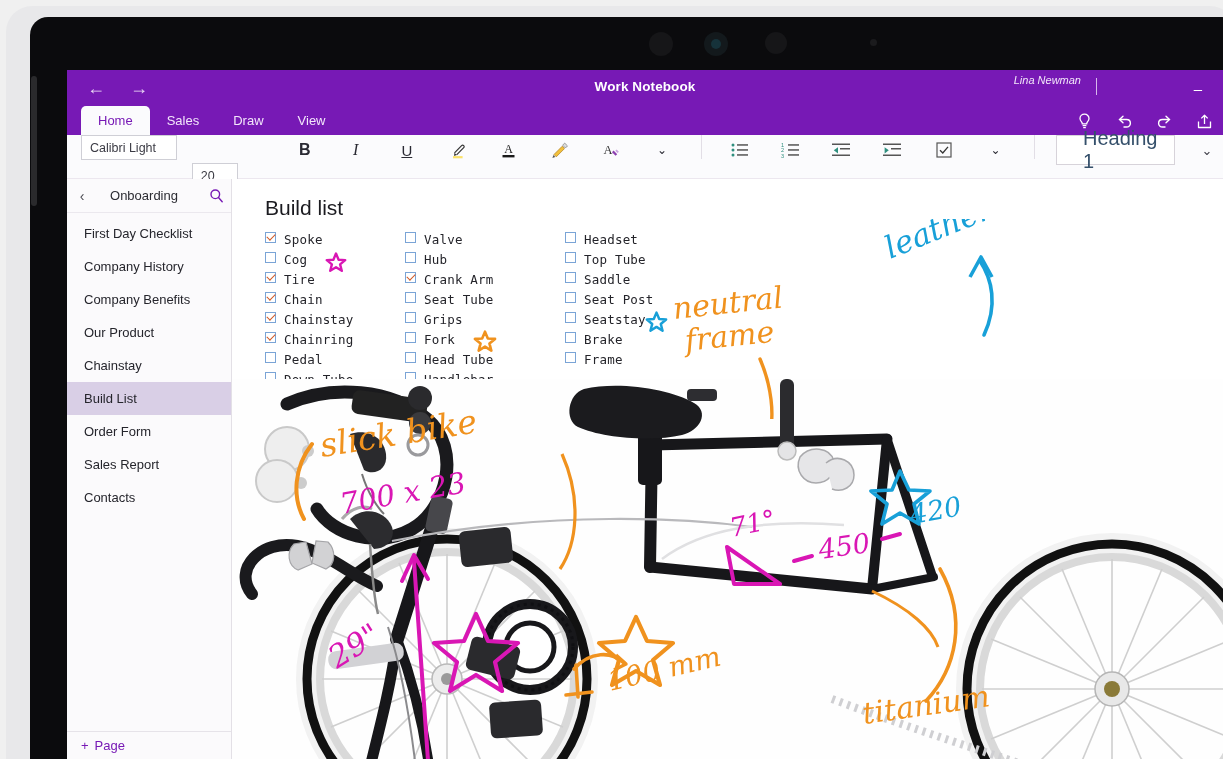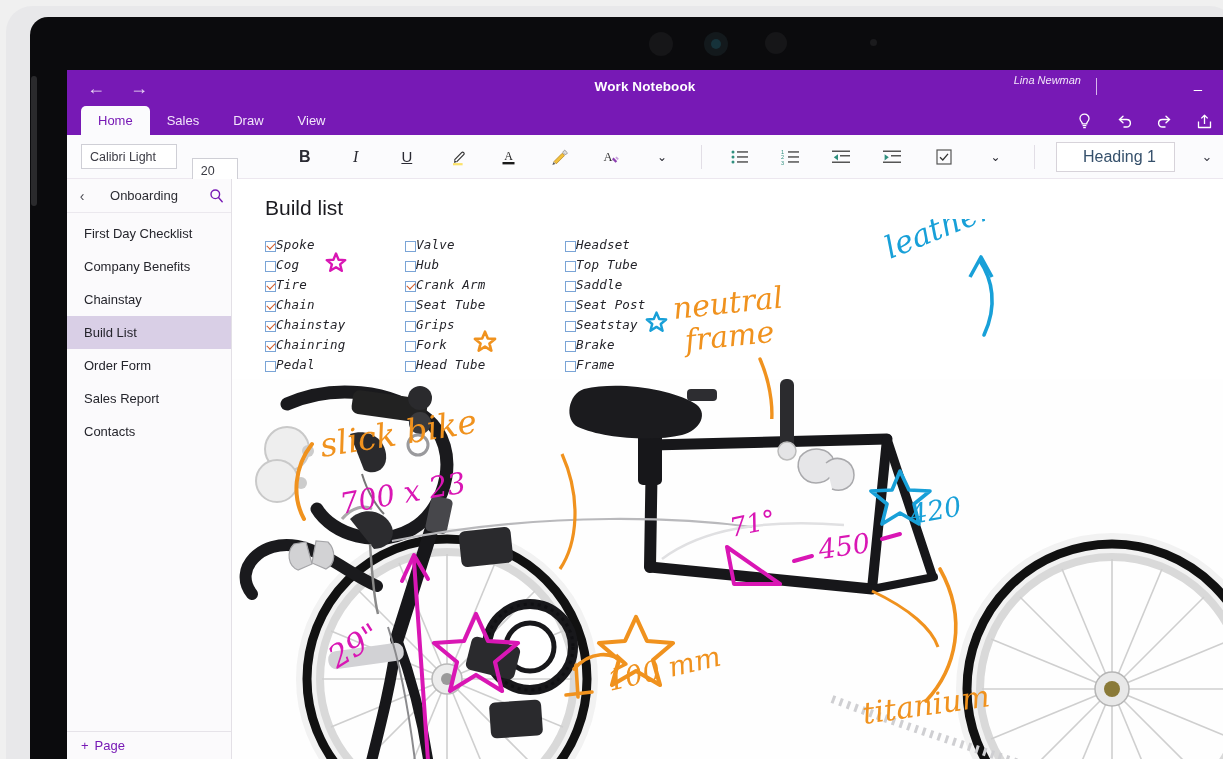--- a/index.html
+++ b/index.html
@@ -122,21 +122,21 @@
     border-radius: 5px 5px 0 0;
     font-weight: 400;
   }
 
   
   #ribbon-bar {
     position: relative;
     height: 44px;
     background: #fbfbfd;
     border-bottom: 1px solid #ece7ef;
-    display: flex; align-items: center;
+    display: flex; align-items: flex-start;
     padding-left: 14px;
     gap: 16px;
   }
   .font-name-box, .font-size-box {
     height: 25px;
     border: 1px solid #cfcfd6;
     background: #fff;
     display: flex; align-items: center;
     font-size: 12.5px; color: #3b3b44;
     padding: 0 8px;
@@ -153,21 +153,21 @@
   }
   .tb-sep {
     width: 1px; height: 24px; background: #e2dee6; margin: 0 5px;
   }
   #style-box {
     width: 124px; height: 30px;
     border: 1px solid #d7d3da;
     background:#fff;
     display: flex; align-items: center;
     padding-left: 26px;
-    font-size: 16px; color: #35506b;
+    font-size: 20px; color: #35506b;
     cursor: pointer;
   }
   #style-caret {
     width: 34px; height: 30px;
     display:flex; align-items:center; justify-content:center;
     cursor:pointer; color:#3a3a44; font-size:13px;
   }
 
   
   #app-body {
@@ -239,23 +239,23 @@
 
   
   #checklist {
     position: absolute; left: 33px; top: 53px;
     display: flex; gap: 0px;
   }
   .check-col { width: 140px; }
   .check-col.wide { width: 160px; }
   .check-row {
     height: 20px;
-    display: flex; align-items: flex-end;
+    display: flex; align-items: flex-start;
+    gap: 8px;
     position: relative;
-    font-style: italic;
   }
   .cbox {
     width: 11px; height: 11px;
     border: 1px solid #7aa4d6;
     background: #fff;
     display: flex; align-items: center; justify-content: center;
     flex: 0 0 auto;
     cursor: pointer;
   }
   .cbox.checked::after {
@@ -441,21 +441,23 @@
         <div id="section-title">Onboarding</div>
         <div id="section-search">
           <svg width="15" height="15" viewBox="0 0 15 15" fill="none" stroke="#7719B5" stroke-width="1.4">
             <circle cx="6.3" cy="6.3" r="4.3"></circle>
               <path d="M9.5 9.5 13.2 13.8" stroke-linecap="round"></path>
           </svg>
         </div>
       </div>
       <div id="page-list">
         <div class="page-item">First Day Checklist</div>
+        <div class="page-item">Company History</div>
         <div class="page-item">Company Benefits</div>
+        <div class="page-item">Our Product</div>
         <div class="page-item">Chainstay</div>
         <div class="page-item selected">Build List</div>
         <div class="page-item">Order Form</div>
         <div class="page-item">Sales Report</div>
         <div class="page-item">Contacts</div>
       </div>
       <div id="add-page-bar">
         <span>+</span>
         <span>Page</span>
       </div>

